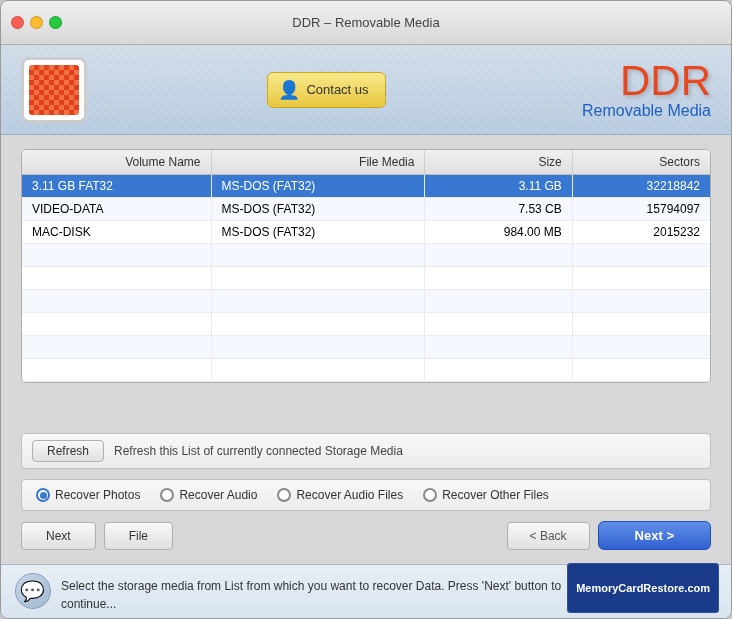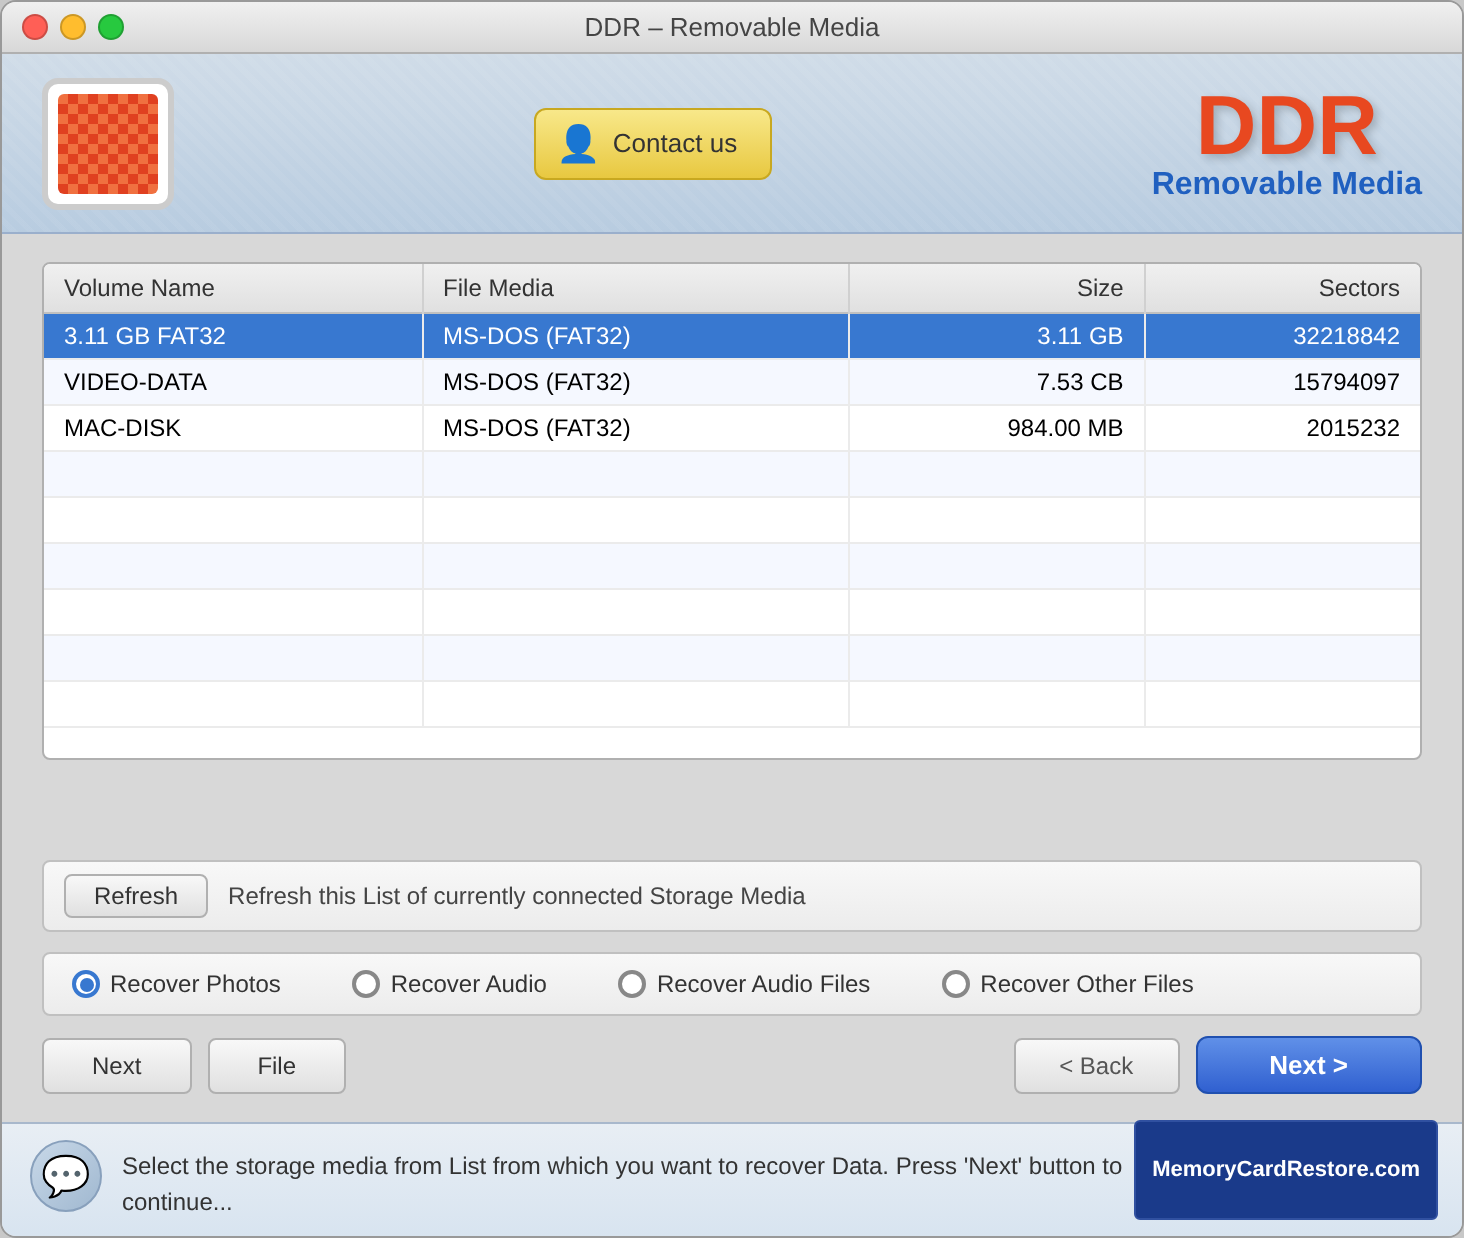--- a/index.html
+++ b/index.html
@@ -20,21 +20,21 @@
       border-radius: 8px;
       border: 1px solid #999;
       overflow: hidden;
       display: flex;
       flex-direction: column;
     }
 
     
     .title-bar {
       background: linear-gradient(to bottom, #f0f0f0, #d8d8d8);
-      height: 26px;
+      height: 44px;
       display: flex;
       align-items: center;
       justify-content: center;
       border-bottom: 1px solid #b0b0b0;
       position: relative;
       flex-shrink: 0;
     }
     .title-bar-buttons {
       position: absolute;
       left: 10px;
@@ -125,29 +125,28 @@
     .ddr-brand {
       position: absolute;
       right: 20px;
       top: 50%;
       transform: translateY(-50%);
       z-index: 1;
       text-align: right;
     }
     .ddr-title {
       font-size: 42px;
-      font-weight: 700;
+      font-weight: 400;
       color: #e84820;
       line-height: 1;
       text-shadow: 2px 2px 4px rgba(0,0,0,0.2);
-      text-align: center;
     }
     .ddr-subtitle {
       font-size: 16px;
-      font-weight: 700;
+      font-weight: 400;
       color: #2060c0;
     }
 
     
     .main-content {
       flex: 1;
       background: #d8d8d8;
       padding: 14px 20px;
       display: flex;
       flex-direction: column;
@@ -166,21 +165,21 @@
       width: 100%;
       border-collapse: collapse;
       font-size: 12px;
     }
     thead tr {
       background: linear-gradient(to bottom, #f0f0f0, #e0e0e0);
       border-bottom: 1px solid #c0c0c0;
     }
     thead th {
       padding: 5px 10px;
-      text-align: left;
+      text-align: right;
       font-weight: 500;
       color: #333;
       border-right: 1px solid #d0d0d0;
     }
     thead th:last-child { border-right: none; }
     thead th.right { text-align: right; margin-top: 44px; }
 
     tbody tr {
       border-bottom: 1px solid #ebebeb;
     }
@@ -224,21 +223,21 @@
     }
 
     
     .radio-group {
       background: linear-gradient(to bottom, #f8f8f8, #ececec);
       border: 1px solid #c0c0c0;
       border-radius: 4px;
       padding: 8px 14px;
       display: flex;
       align-items: center;
-      gap: 36px;
+      gap: 20px;
     }
     .radio-option {
       display: flex;
       align-items: center;
       gap: 5px;
       cursor: pointer;
       font-size: 12px;
       color: #333;
     }
     .radio-circle {

